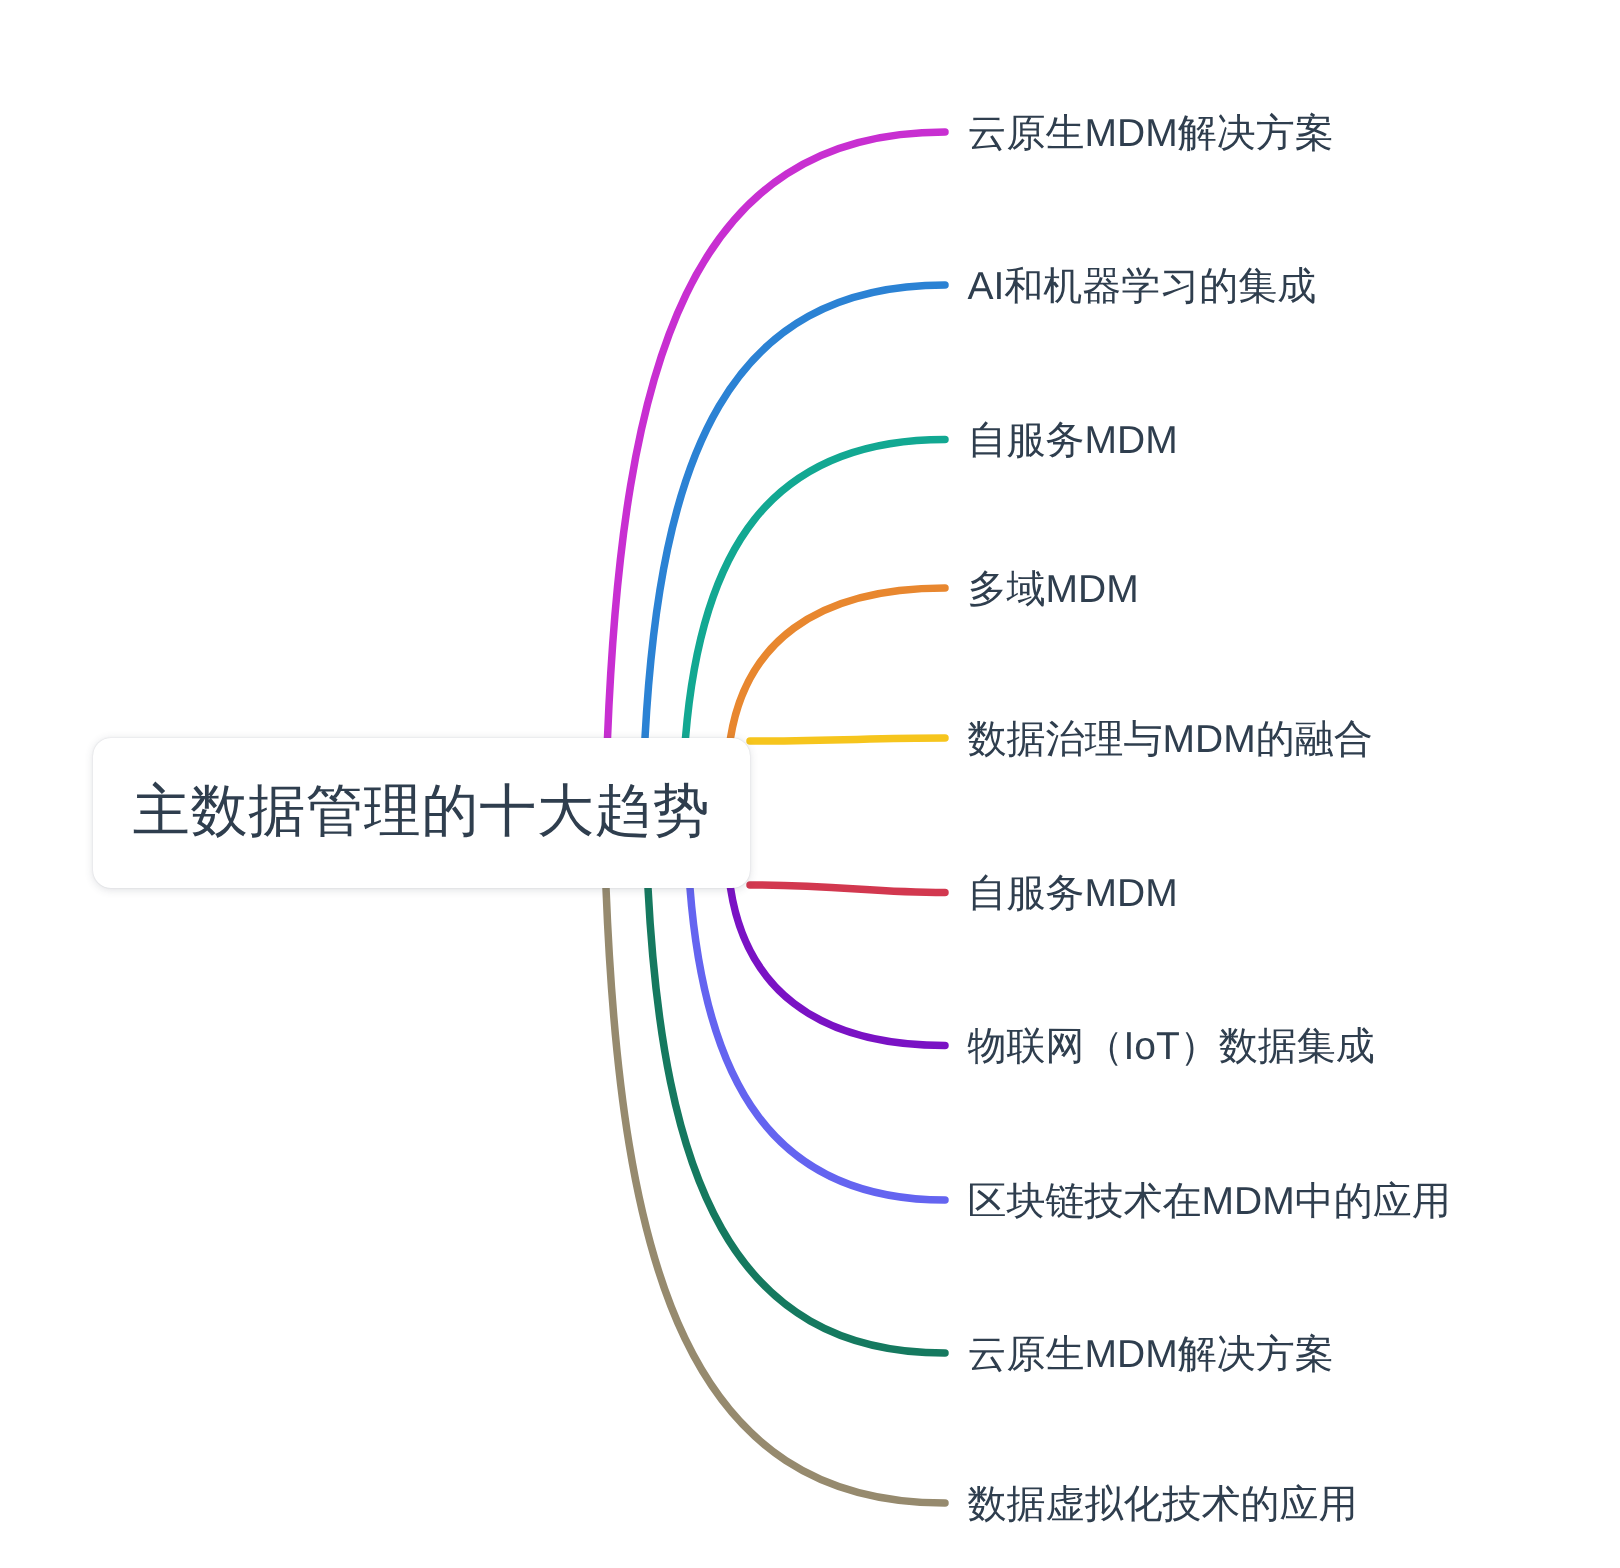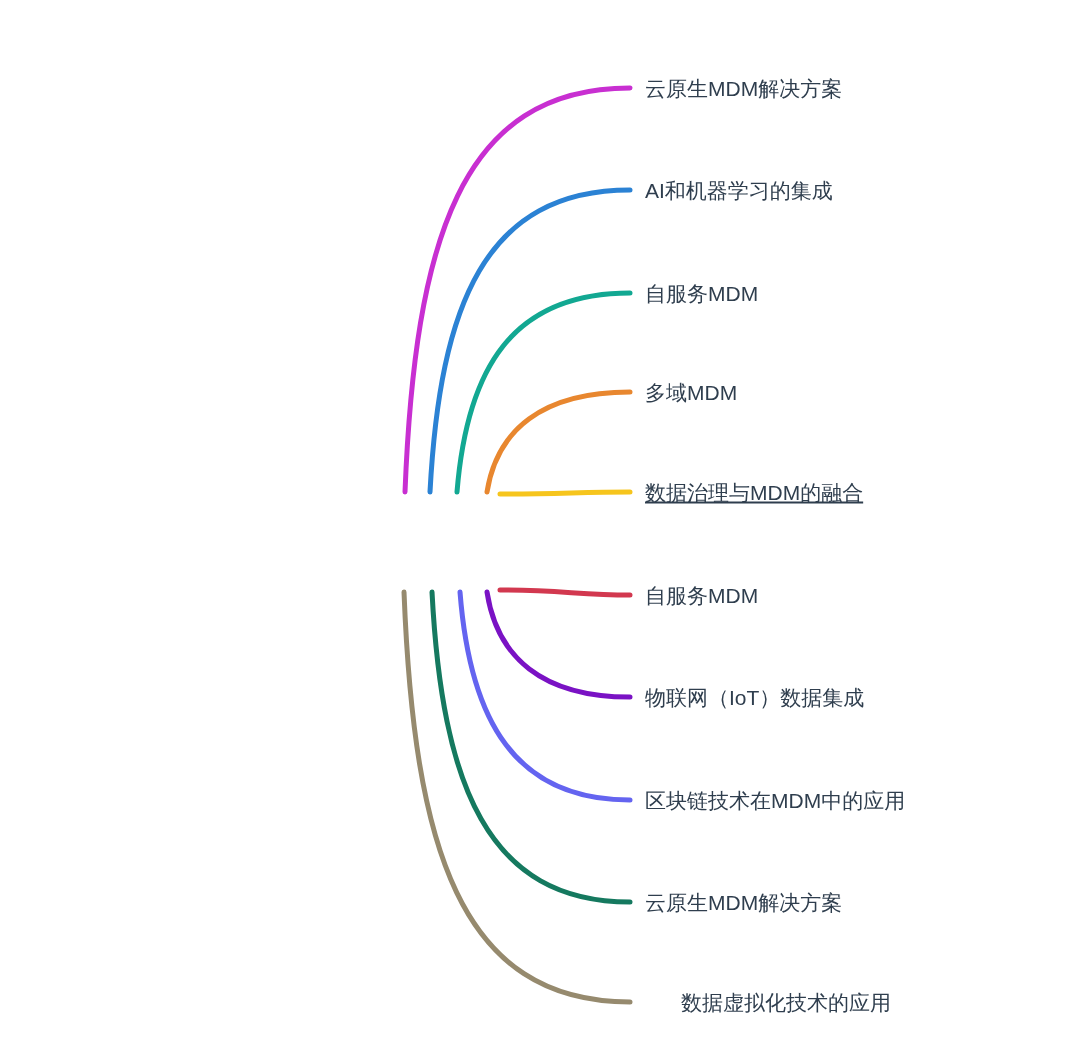--- a/index.html
+++ b/index.html
@@ -47,21 +47,21 @@
   #central-node-label {
     font-size: 38px;
     line-height: 1.1;
     color: #2f3e4e;
     letter-spacing: 0.5px;
     white-space: nowrap;
   }
   .branch-label {
     position: absolute;
     left: 645px;
-    font-size: 21px;
+    font-size: 26px;
     line-height: 1;
     color: #2f3e4e;
     white-space: nowrap;
     z-index: 4;
     transform: translateY(-50%);
   }
 </style>
 </head>
 <body>
 
@@ -73,27 +73,30 @@
       <path d="M 457 492 C 467 368.62, 512 293, 630 293" fill="none" stroke="#12a892" stroke-width="5" stroke-linecap="round"></path>
       <path d="M 487 492 C 497 430, 542 392, 630 392" fill="none" stroke="#e8872f" stroke-width="5" stroke-linecap="round"></path>
       <path d="M 500 494 C 560 494, 580 492, 630 492" fill="none" stroke="#f6c51d" stroke-width="5" stroke-linecap="round"></path>
       <path d="M 500 590 C 560 590, 580 595, 630 595" fill="none" stroke="#d2384f" stroke-width="5" stroke-linecap="round"></path>
       <path d="M 487 592 C 497 657.1, 542 697, 630 697" fill="none" stroke="#7a12c4" stroke-width="5" stroke-linecap="round"></path>
       <path d="M 460 592 C 470 720.96, 515 800, 630 800" fill="none" stroke="#6464f0" stroke-width="5" stroke-linecap="round"></path>
       <path d="M 432 592 C 442 784.2, 487 902, 630 902" fill="none" stroke="#15795f" stroke-width="5" stroke-linecap="round"></path>
       <path d="M 404 592 C 414 846.2, 459 1002, 630 1002" fill="none" stroke="#968a6e" stroke-width="5" stroke-linecap="round"></path>
     </svg>
 
+  <div id="central-node">
+    <span id="central-node-label">主数据管理的十大趋势</span>
+  </div>
 
   <div id="labels-layer">
       <div class="branch-label" style="top: 88px;">云原生MDM解决方案</div>
       <div class="branch-label" style="top: 190px;">AI和机器学习的集成</div>
       <div class="branch-label" style="top: 293px;">自服务MDM</div>
       <div class="branch-label" style="top: 392px; text-align: center;">多域MDM</div>
-      <div class="branch-label" style="top: 492px; text-decoration: underline;">数据治理与MDM的融合</div>
+      <div class="branch-label" style="top: 492px;">数据治理与MDM的融合</div>
       <div class="branch-label" style="top: 595px; text-align: right;">自服务MDM</div>
       <div class="branch-label" style="top: 697px;">物联网（IoT）数据集成</div>
       <div class="branch-label" style="top: 800px;">区块链技术在MDM中的应用</div>
       <div class="branch-label" style="top: 902px;">云原生MDM解决方案</div>
-      <div class="branch-label" style="top: 1002px; margin-left: 36px;">数据虚拟化技术的应用</div>
+      <div class="branch-label" style="top: 1002px;">数据虚拟化技术的应用</div>
     </div>
 
 </div>
 
 </body></html>

